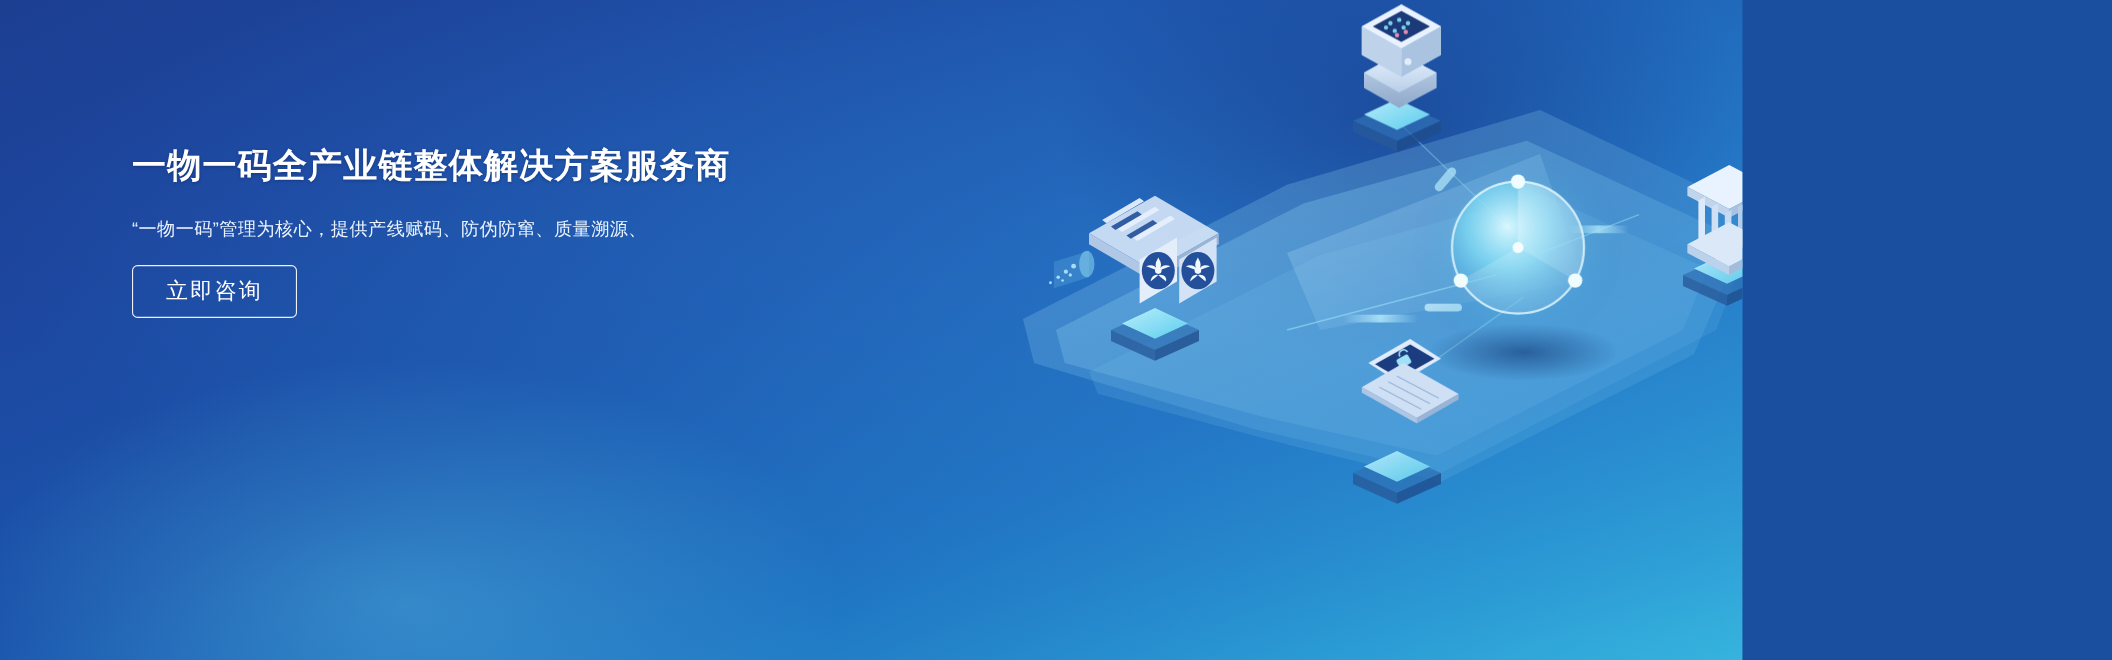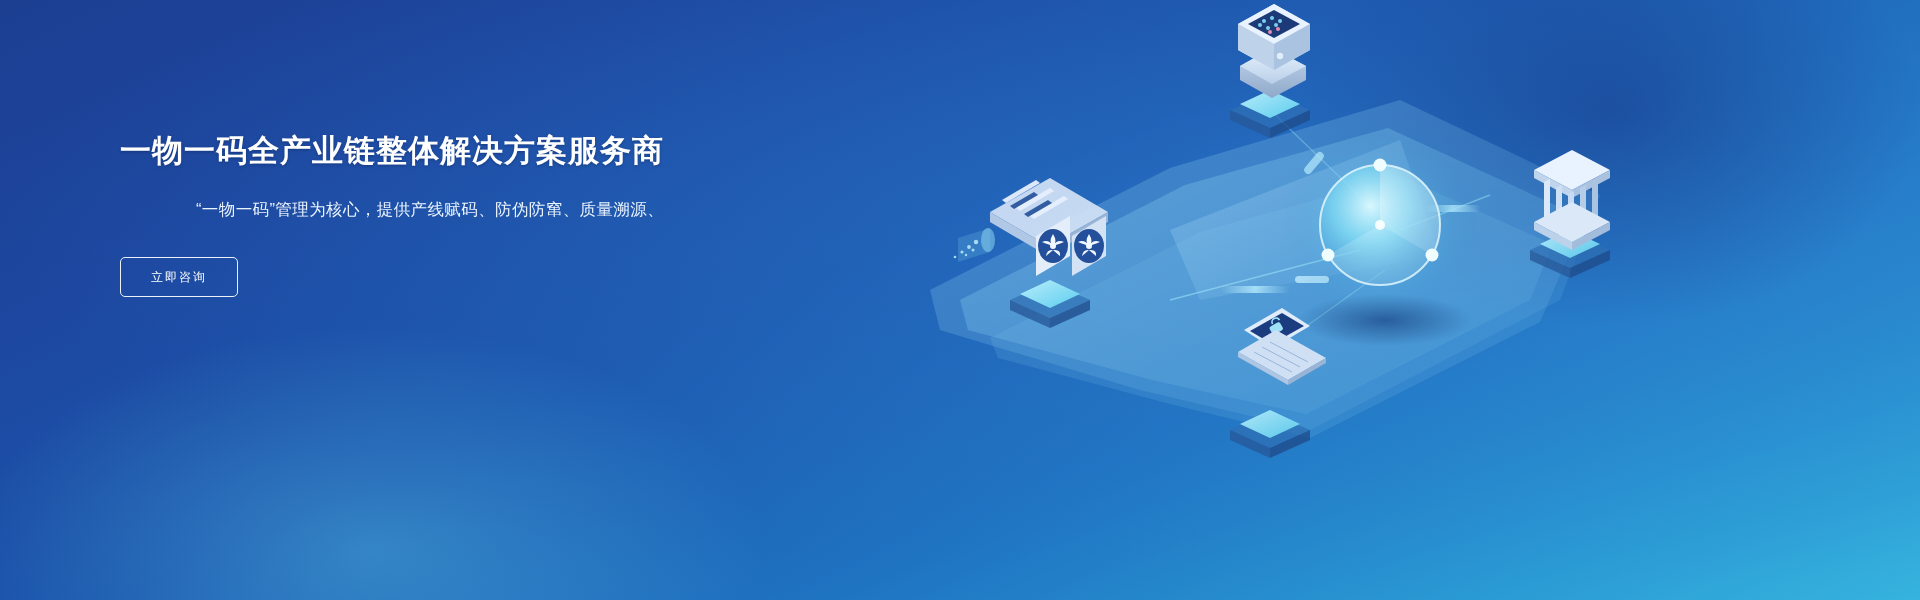--- a/index.html
+++ b/index.html
@@ -2,21 +2,21 @@
 <html><head>
 <meta charset="utf-8">
 <style>
   html,body{margin:0;padding:0;}
   body{
     width:1920px;height:600px;overflow:hidden;
     font-family:"Liberation Sans","DejaVu Sans",sans-serif;
     background:#1a4fa0;
   }
   .banner{
-    position:relative;width:1920px;height:600px;overflow:hidden;
+    position:relative;width:1584px;height:600px;overflow:hidden;
     background:
       radial-gradient(130% 100% at 78% 38%, rgba(46,124,205,.55) 0%, rgba(36,96,180,0) 60%),
       linear-gradient(155deg,#1c3f92 0%,#1d47a0 22%,#1b56ad 44%,#1f74c2 66%,#2a9ad4 86%,#36b3de 100%);
   }
   
   .wash-bl{
     position:absolute;left:-180px;bottom:-260px;width:1100px;height:620px;
     background:radial-gradient(closest-side,rgba(92,200,233,.38),rgba(92,200,233,0) 72%);
     pointer-events:none;
   }
@@ -28,26 +28,26 @@
 
   
   .copy{position:absolute;left:120px;top:132px;width:620px;}
   .headline{
     font-size:31px;font-weight:bold;color:#ffffff;letter-spacing:1px;
     line-height:1.25;margin:0 0 22px 0;white-space:nowrap;
     text-shadow:0 1px 3px rgba(0,20,60,.35);
   }
   .subline{
     font-size:16.5px;color:#eaf4ff;line-height:1.95;letter-spacing:.4px;
-    margin:0;white-space:nowrap;font-weight:400;text-align:center;
+    margin:0;white-space:nowrap;font-weight:400;
   }
   .cta{
-    display:inline-block;margin-top:32px;
+    display:inline-block;margin-top:16px;
     padding:13px 30px;border:1px solid rgba(255,255,255,.92);border-radius:5px;
-    color:#ffffff;font-size:12px;letter-spacing:2px;background:transparent;
+    color:#ffffff;font-size:20px;letter-spacing:2px;background:transparent;
     cursor:pointer;line-height:1;
   }
 
   
   .art{position:absolute;left:840px;top:0;width:1080px;height:600px;}
   .art svg{display:block;width:1080px;height:600px;}
 </style>
 </head>
 <body>
 

